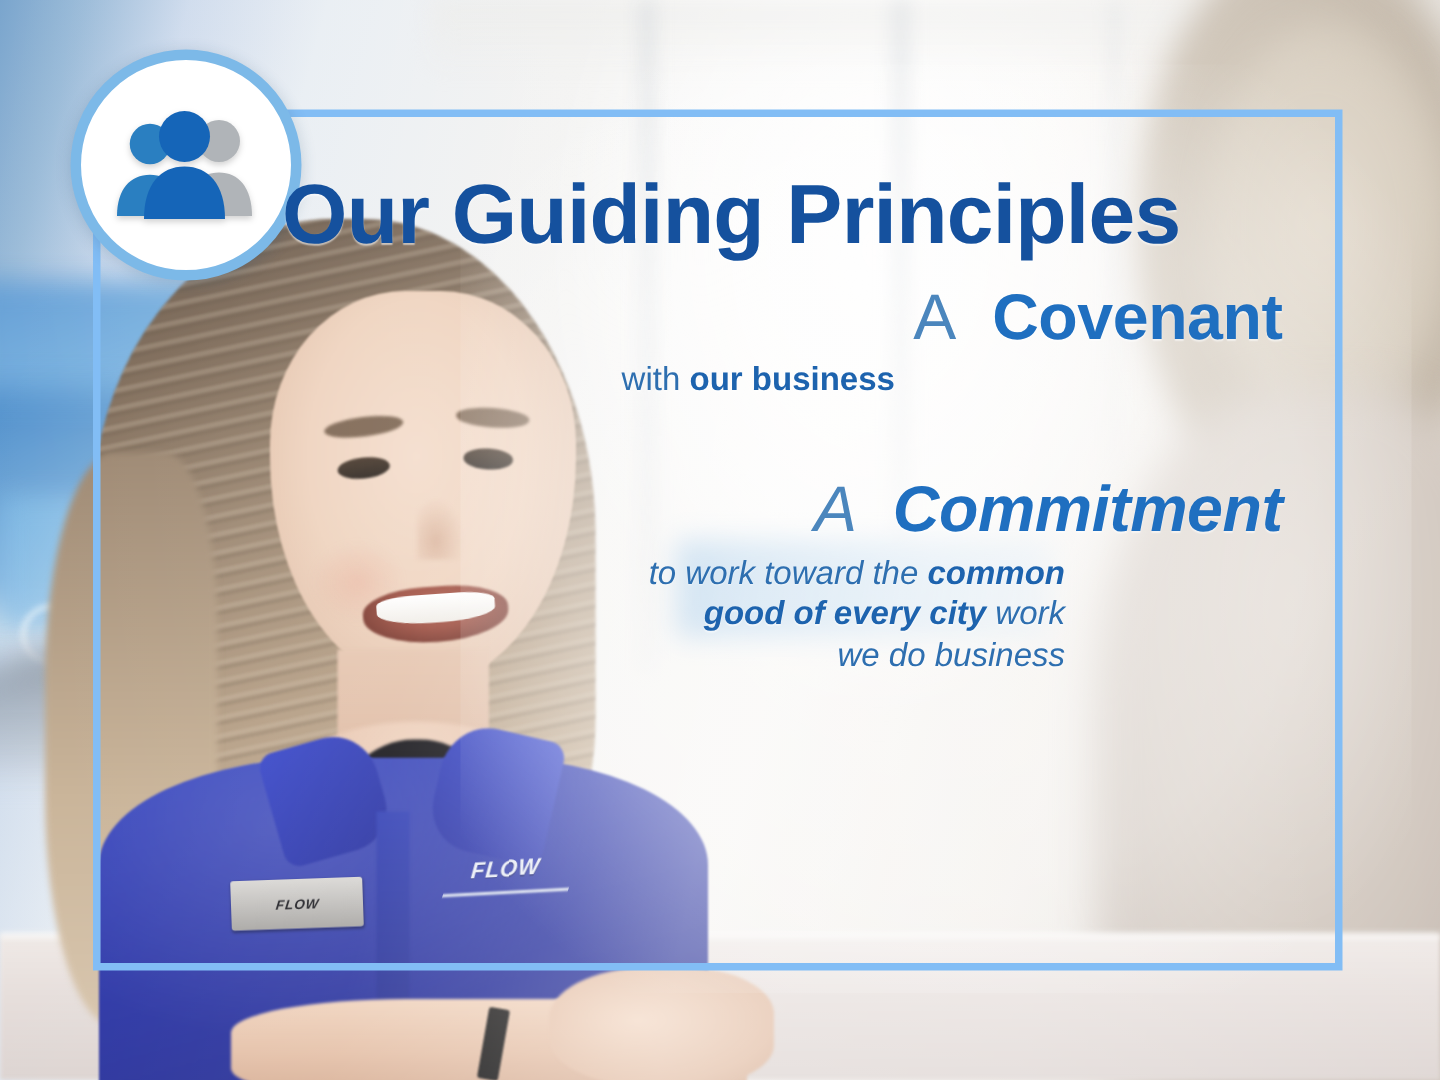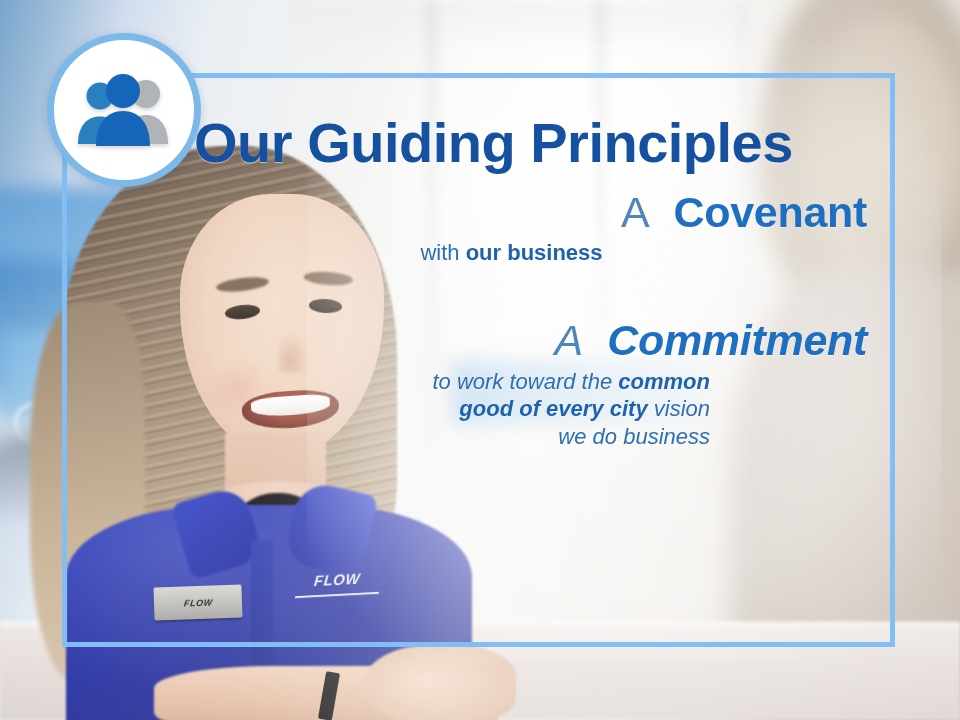--- a/index.html
+++ b/index.html
@@ -301,21 +301,21 @@
     box-shadow:0 2px 10px rgba(40,80,120,.22);
     display:flex; align-items:center; justify-content:center;
   }
   .medallion svg { display:block; filter:drop-shadow(0 2px 2px rgba(0,0,0,.18)); }
 
   
   .content {
     position:absolute;
     left:62px; top:73px;
     width:833px; height:574px;
-    padding:16px 28px 0 0;
+    padding:16px 40px 0 0;
   }
 
   .title {
     text-align:center;
     font-size:56px;
     font-weight:bold;
     color:#15519e;
     letter-spacing:-0.5px;
     line-height:1.0;
     margin-top:26px;
@@ -453,19 +453,19 @@
     <div class="principle pr-community">
     </div>
 
     <div class="principle pr-commitment">
       <div class="p-head">
         <span class="art">A&nbsp;</span>
         <span class="word">Commitment</span>
       </div>
       <div class="p-sub">
         <div><span>to work toward the </span><b>common</b></div>
-        <div><b>good of every city</b><span> vision</span></div>
+        <div><b>good of every city</b><span> work</span></div>
         <div><span>we do business</span></div>
       </div>
     </div>
 
   </div>
 </div>
 
 </body></html>

